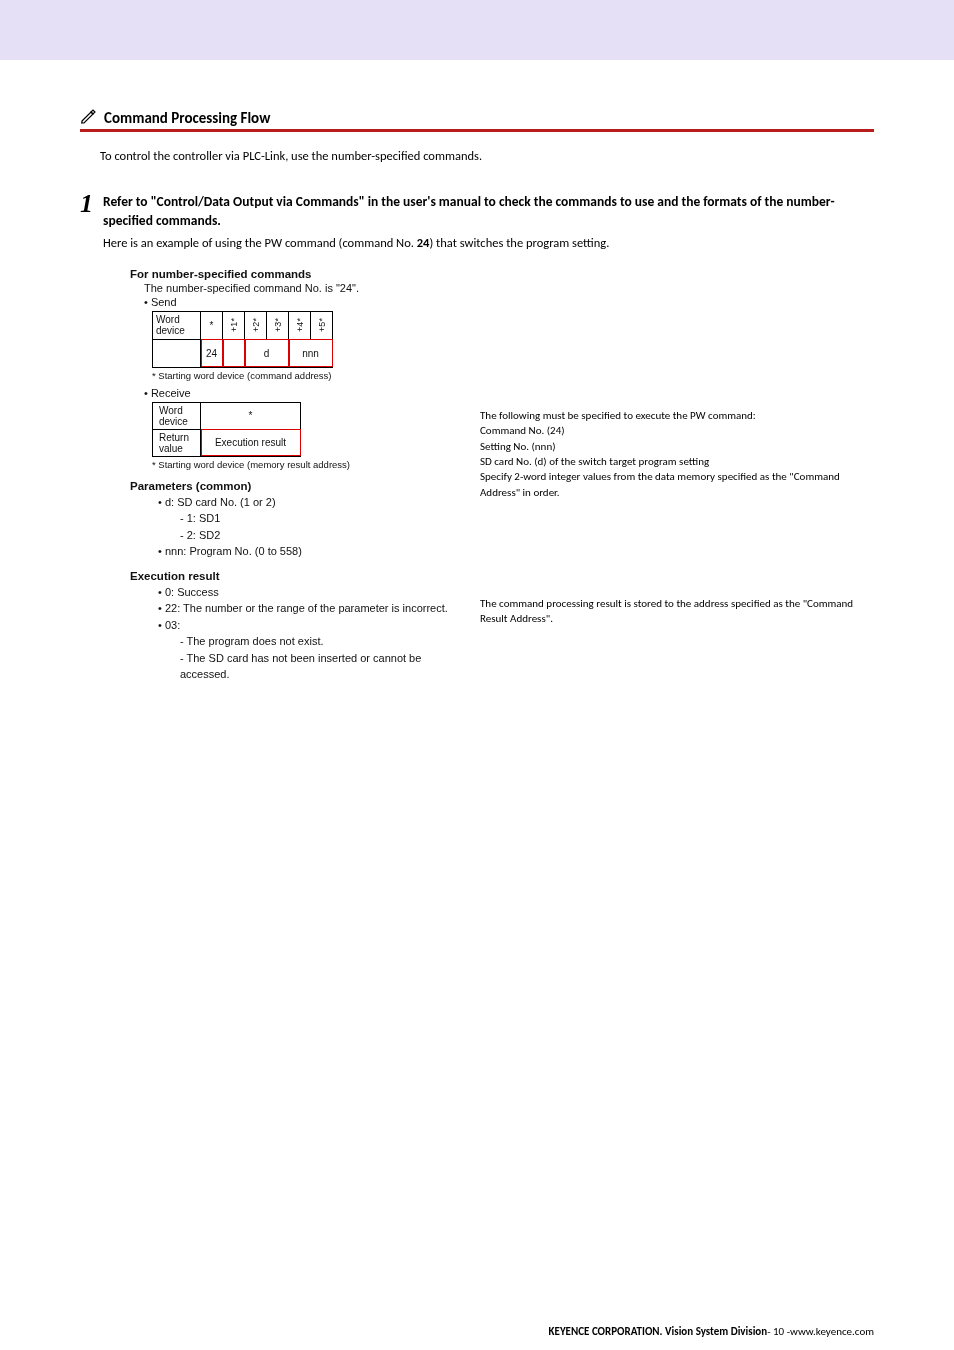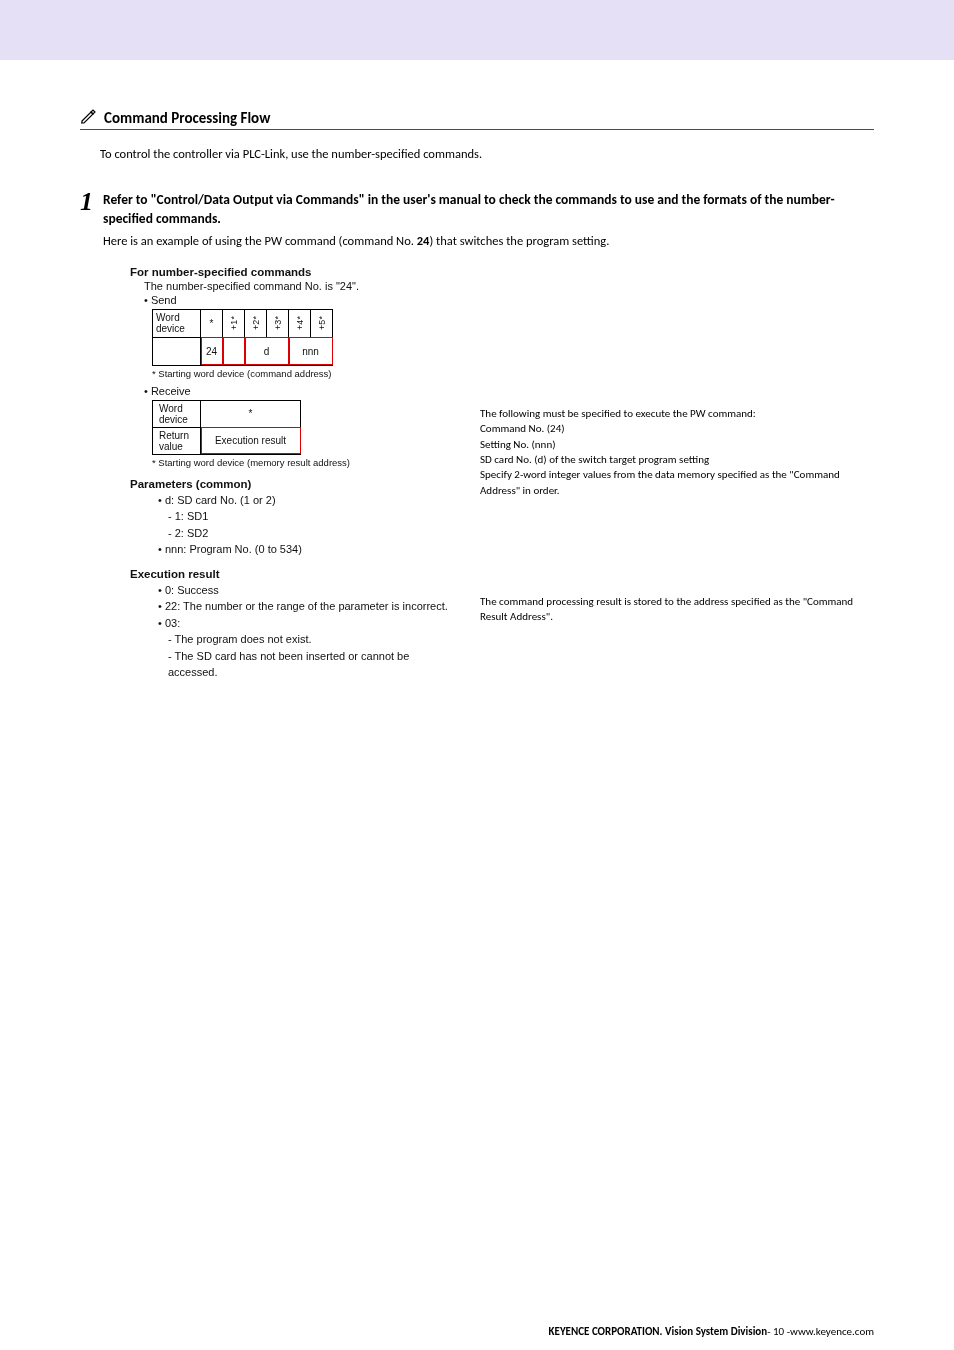--- a/index.html
+++ b/index.html
@@ -8,21 +8,21 @@
     font-size: 12px;
     color: #000;
     background: #fff;
     width: 954px;
     margin: 0 auto;
   }
   .top-bar { height: 60px; background: #e5e0f5; }
   .page   { padding: 0 80px 0 80px; }
   .section-head {
     display: flex; align-items: center;
-    border-bottom: 1px solid #b91c1c;
+    border-bottom: 3px solid #b91c1c;
     padding-bottom: 2px; margin-top: 48px;
   }
   .section-head .pen-icon { margin-right: 6px; }
   .section-title { font-weight: bold; font-size: 15px; }
   .intro { margin: 16px 0 28px 20px; font-size: 12.5px; }
   .step  { display: flex; align-items: flex-start; margin-top: 30px; }
   .step-num {
     font-family: "Brush Script MT", "Segoe Script", cursive;
     font-weight: bold; font-size: 26px; font-style: italic;
     margin-right: 10px; line-height: 1; margin-top: -2px;
@@ -57,21 +57,21 @@
   
   table.recv { border-collapse: collapse; margin-left:22px; }
   table.recv td { border:1px solid #000; font-size:10px; padding:2px 6px; text-align:center;}
   table.recv .lab { width:48px; text-align:left;}
   table.recv .wide { width:100px;}
   
   .para-block { margin-top:10px; }
   .plist { margin-left: 28px; font-size:11px; line-height:1.5;}
   .plist li { list-style:none;}
   .plist .lvl1::before { content:"• "; }
-  .plist .lvl2 { margin-left:10px;}
+  .plist .lvl2 { margin-left:22px;}
   .plist .lvl2::before { content:"-  "; }
   .right-block2 { margin-top: 96px; }
   .footer {
     position: fixed; bottom:0; left:0; width:954px;
     display:flex; justify-content:flex-end;
     padding: 12px 80px; font-size:11px;
   }
   .footer .l { font-weight:bold;}
   @media print { .footer{position:absolute;} }
 </style>
@@ -157,21 +157,21 @@
       </tbody>
         </table>
       <div class="footnote">* Starting word device (memory result address)</div>
 
       <div class="para-block">
         <div class="h-sub">Parameters (common)</div>
         <ul class="plist">
           <li class="lvl1">d: SD card No. (1 or 2)</li>
           <li class="lvl2">1: SD1</li>
           <li class="lvl2">2: SD2</li>
-          <li class="lvl1">nnn: Program No. (0 to 534)</li>
+          <li class="lvl1">nnn: Program No. (0 to 558)</li>
         </ul>
       </div>
 
       <div class="para-block">
         <div class="h-sub">Execution result</div>
         <ul class="plist">
           <li class="lvl1">0: Success</li>
           <li class="lvl1">22: The number or the range of the parameter is incorrect.</li>
           <li class="lvl1">03:</li>
           <li class="lvl2">The program does not exist.</li>

